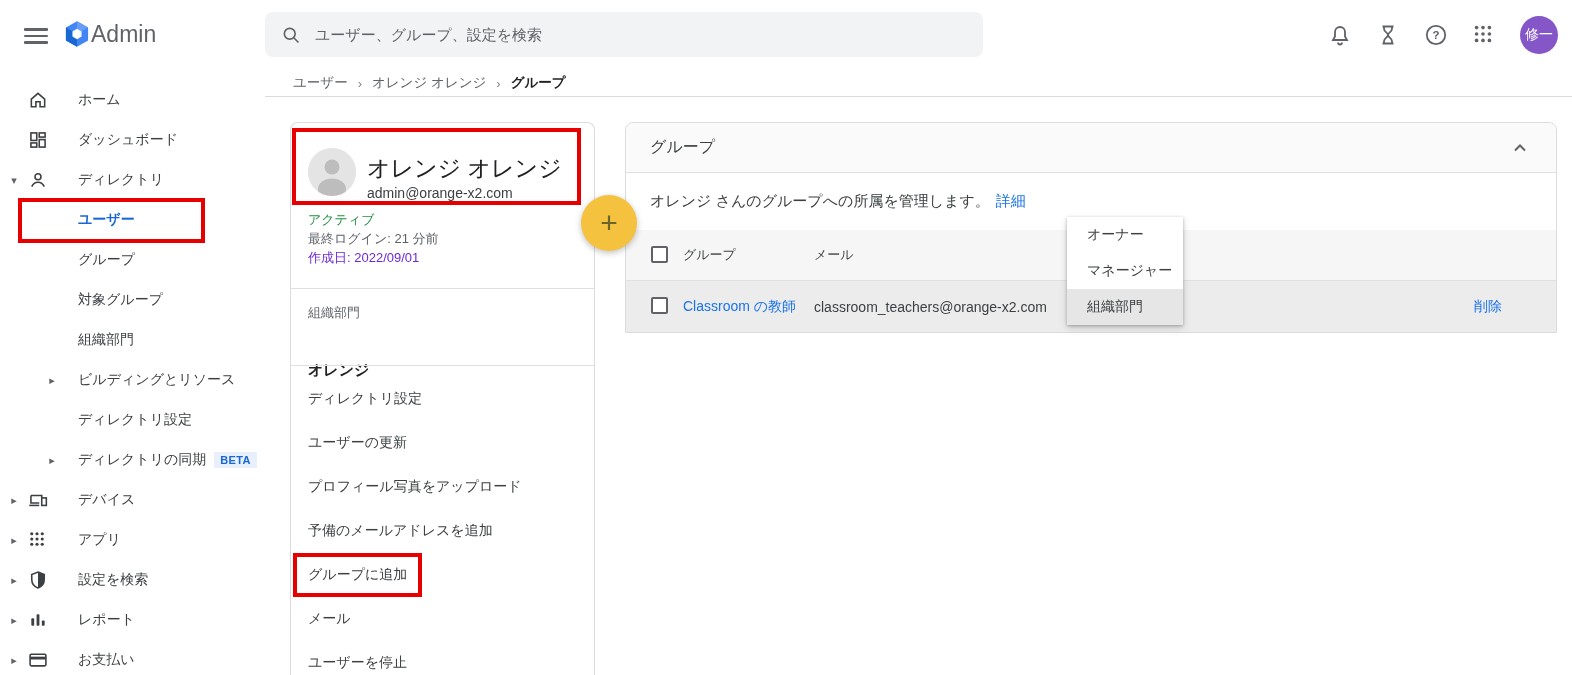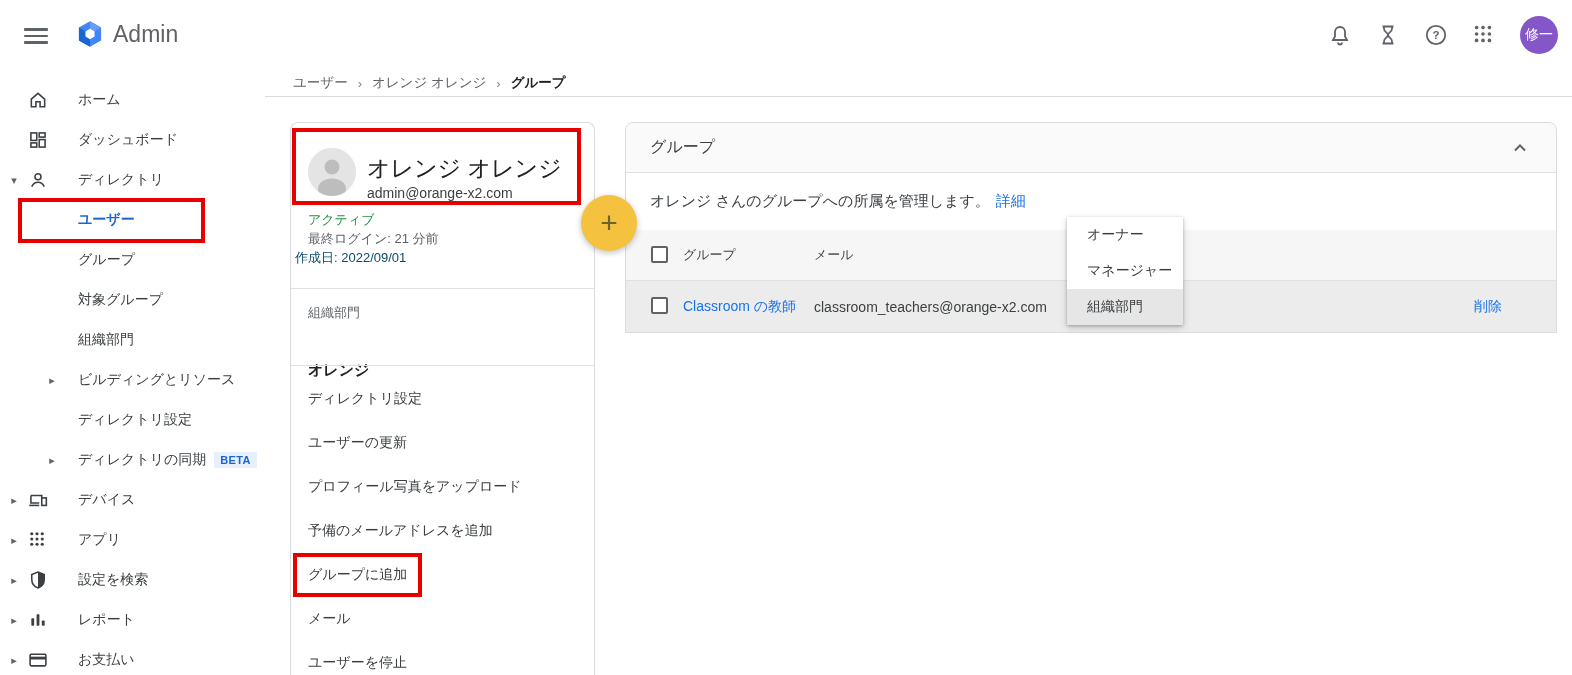--- a/index.html
+++ b/index.html
@@ -4,21 +4,21 @@
 <style>
   * { margin:0; padding:0; box-sizing:border-box; }
   html,body { width:1572px; height:675px; overflow:hidden; background:#fff;
     font-family:"Liberation Sans","DejaVu Sans",sans-serif; color:#3c4043; }
   .stage { position:relative; width:1572px; height:675px; background:#fff; }
 
   
   .topbar { position:absolute; top:0; left:0; width:1572px; height:70px; background:#fff; }
   .hamburger { position:absolute; left:24px; top:24px; width:24px; height:22px; cursor:pointer; }
   .hamburger span { display:block; height:2.5px; background:#5f6368; margin:4px 0; border-radius:1px; }
-  .logo { position:absolute; left:76px; top:20px; display:flex; align-items:center; gap:9px; }
+  .logo { position:absolute; left:63px; top:20px; display:flex; align-items:center; }
   .logo-text { font-size:23px; color:#5f6368; }
   .searchbar { position:absolute; left:265px; top:12px; width:718px; height:45px; background:#f1f3f4;
     border-radius:8px; display:flex; align-items:center; padding:0 16px; gap:14px; }
   .searchbar input { border:none; outline:none; background:transparent; font-size:15px; color:#3c4043;
     width:600px; font-family:inherit; }
   .searchbar input::placeholder { color:#5f6368; }
   .top-icons { position:absolute; right:14px; top:0; height:70px; display:flex; align-items:center; gap:24px; }
   .tico { width:24px; height:24px; cursor:pointer; }
   .avatar-top { width:38px; height:38px; border-radius:50%; background:#8456c8; color:#fff; font-size:14px;
     display:flex; align-items:center; justify-content:center; cursor:pointer; overflow:hidden; white-space:nowrap; }
@@ -46,21 +46,21 @@
 
   
   .user-card { position:absolute; left:290px; top:122px; width:305px; height:553px; background:#fff;
     border:1px solid #dadce0; border-bottom:none; border-radius:8px 8px 0 0; }
   .uc-avatar { position:absolute; left:17px; top:25px; width:48px; height:48px; border-radius:50%;
     background:#e4e4e4; overflow:hidden; }
   .uc-name { position:absolute; left:76px; top:30px; font-size:23px; color:#202124; white-space:nowrap; }
   .uc-email { position:absolute; left:76px; top:62px; font-size:14px; color:#3c4043; }
   .uc-status { position:absolute; left:17px; top:88px; font-size:13px; color:#1e8e3e; }
   .uc-meta1 { position:absolute; left:17px; top:107px; font-size:13px; color:#5f6368; }
-  .uc-meta2 { position:absolute; left:4px; top:126px; font-size:13px; color:#0c4a6e; }
+  .uc-meta2 { position:absolute; left:17px; top:126px; font-size:13px; color:#6d28d9; }
   .uc-div1 { position:absolute; left:0; top:165px; width:100%; border-top:1px solid #e0e0e0; }
   .uc-orglabel { position:absolute; left:17px; top:181px; font-size:13px; color:#5f6368; }
   .uc-orgvalue { position:absolute; left:17px; top:210px; font-size:15px; font-weight:bold; color:#202124; cursor:pointer;margin-top:28px; }
   .uc-div2 { position:absolute; left:0; top:242px; width:100%; border-top:1px solid #e0e0e0; }
   .uc-actions { position:absolute; left:0; top:254px; width:100%; }
   .uc-action { height:44px; display:flex; align-items:center; padding-left:17px; font-size:14px;
     color:#3c4043; cursor:pointer; }
 
   
   .fab { position:absolute; left:581px; top:195px; width:56px; height:56px; border-radius:50%;
@@ -117,20 +117,29 @@
       <span>
         <svg width="28" height="28" viewBox="0 0 24 24">
           <polygon points="12,1 21.5,6.5 21.5,17.5 12,23 2.5,17.5 2.5,6.5" fill="#4285f4"></polygon>
           <polygon points="2.5,6.5 12,12 12,23 2.5,17.5" fill="#1967d2"></polygon>
           <polygon points="12,1 21.5,6.5 12,12" fill="#669df6"></polygon>
           <polygon points="12,7.6 15.9,9.8 15.9,14.2 12,16.4 8.1,14.2 8.1,9.8" fill="#fff"></polygon>
         </svg>
       </span>
       <span class="logo-text">Admin</span>
     </div>
+    <div class="searchbar">
+      <span>
+        <svg width="20" height="20" viewBox="0 0 24 24" fill="none" stroke="#5f6368" stroke-width="2">
+          <circle cx="10.5" cy="10.5" r="6.5"></circle>
+            <line x1="15.3" y1="15.3" x2="21" y2="21"></line>
+        </svg>
+      </span>
+      <input type="text" placeholder="ユーザー、グループ、設定を検索" style="">
+    </div>
     <div class="top-icons">
       <span class="tico">
         <svg width="24" height="24" viewBox="0 0 24 24" fill="none" stroke="#5f6368" stroke-width="1.8">
           <path d="M12 4a5 5 0 0 0-5 5v4.5L5 17h14l-2-3.5V9a5 5 0 0 0-5-5z"></path>
           <path d="M10 19.5a2 2 0 0 0 4 0"></path>
         </svg>
       </span>
       <span class="tico">
         <svg width="24" height="24" viewBox="0 0 24 24" fill="none" stroke="#5f6368" stroke-width="1.8">
           <path d="M6.5 3.5h11M6.5 20.5h11"></path>

